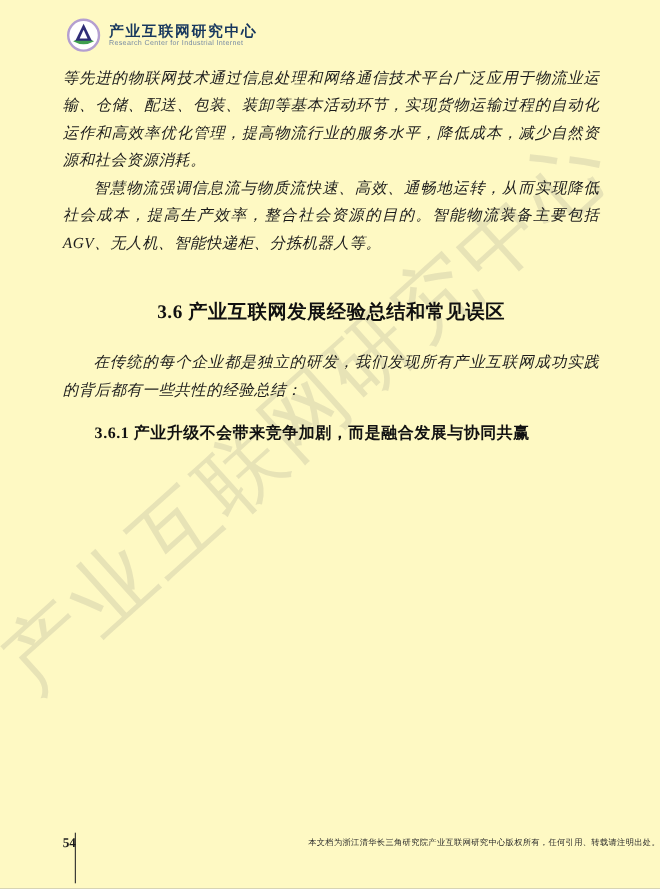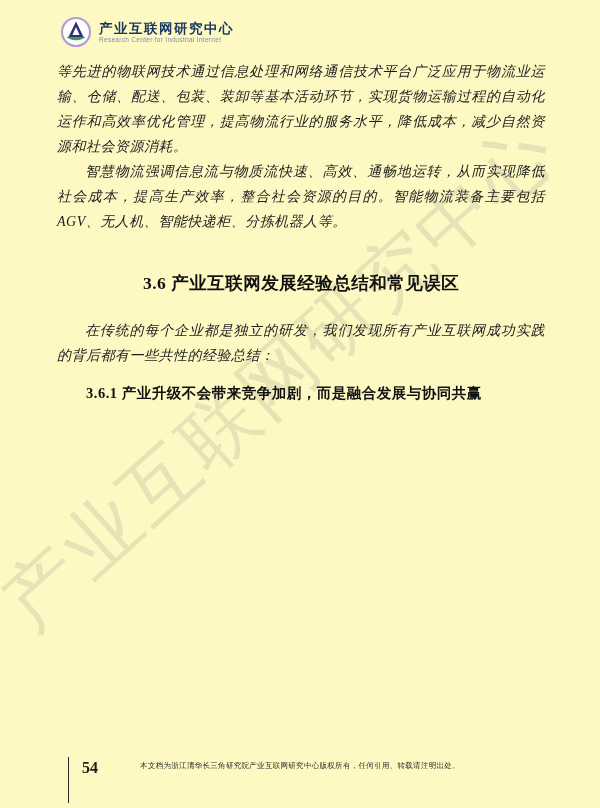--- a/index.html
+++ b/index.html
@@ -102,31 +102,31 @@
   .footer-rule {
     position: absolute;
     left: 68px;
     top: 1px;
     width: 1px;
     height: 46px;
     background: #2a2a2a;
   }
   .page-number {
     position: absolute;
-    left: 82px;
+    left: 57px;
     top: 3px;
-    font-size: 16px;
+    font-size: 12px;
     font-weight: bold;
     color: #1c1c1c;
   }
   .footer-note {
     position: absolute;
     left: 0; right: 0;
     top: 5px;
-    text-align: center;
+    text-align: right;
     font-size: 7.5px;
     letter-spacing: 0.3px;
     color: #2a2a2a;
     font-family: Liberation Mono, monospace;
   }
 </style>
 </head>
 <body>
 
 <div class="page">

